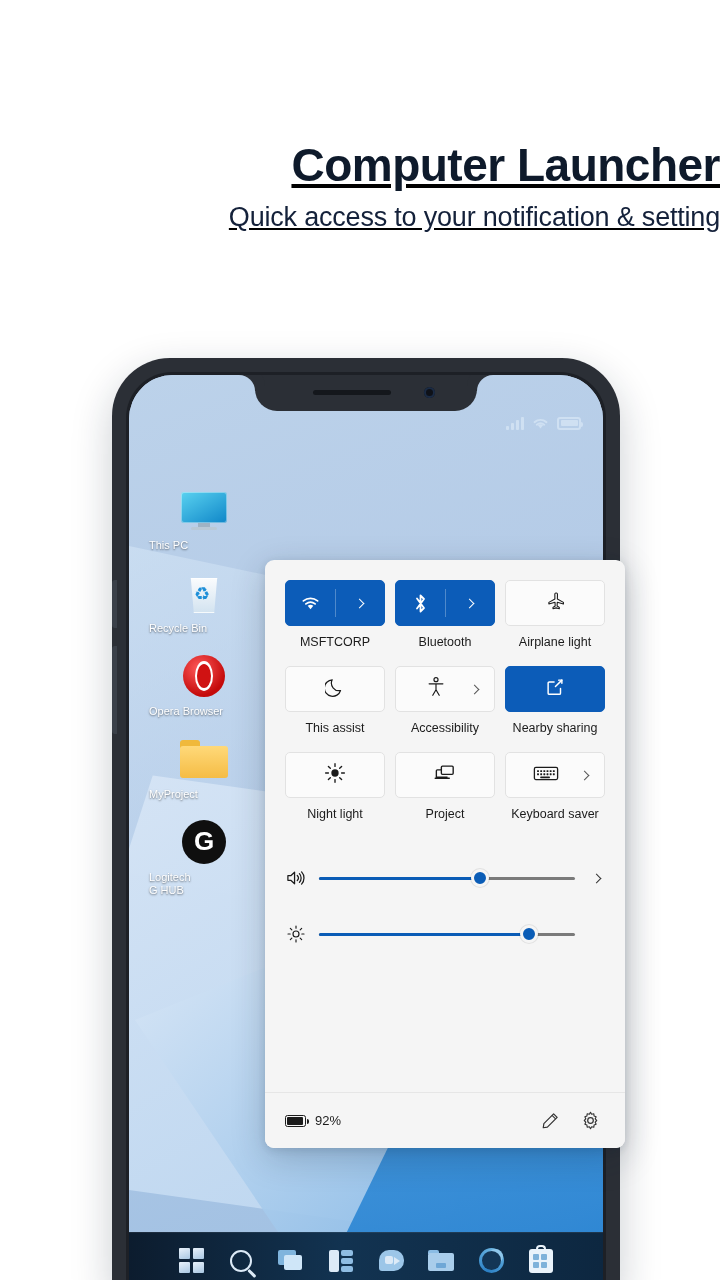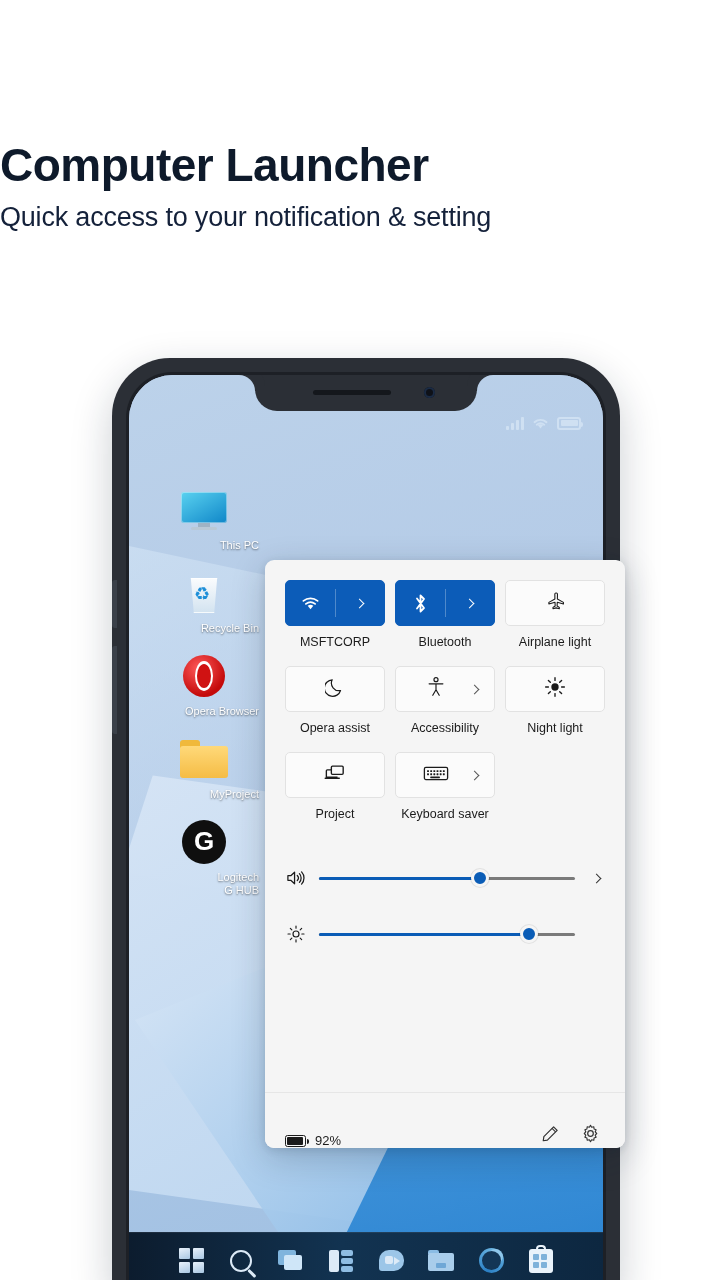--- a/index.html
+++ b/index.html
@@ -5,21 +5,21 @@
   * { box-sizing: border-box; margin: 0; padding: 0; }
   html, body {
     width: 720px; height: 1280px;
     background: #ffffff;
     font-family: "Liberation Sans", sans-serif;
     overflow: hidden;
   }
   #stage { position: relative; width: 720px; height: 1280px; }
 
   
-  .hdr { position: absolute; left: 0; top: 140px; width: 720px; text-align: left; }
+  .hdr { position: absolute; left: 0; top: 140px; width: 720px; text-align: right; text-decoration: underline; }
   .hdr-title {
     font-size: 46px; font-weight: 700; color: #0e1a2b;
     letter-spacing: -0.5px; line-height: 1.12;
   }
   .hdr-sub {
     margin-top: 10px; font-size: 27px; font-weight: 400;
     color: #14213a; letter-spacing: -0.2px;
   }
 
   
@@ -105,21 +105,21 @@
   .battico {
     width: 24px; height: 13px; border: 2px solid #cfe0f2; border-radius: 3px;
     position: relative;
   }
   .battico:after { content:""; position:absolute; right:-4px; top:3px; width:2px; height:5px;
     background:#cfe0f2; border-radius:0 2px 2px 0; }
   .battico i { position:absolute; inset:1.5px; background:#cfe0f2; border-radius:1px; display:block; }
 
   
   #desktop-icons { position: absolute; left: 20px; top: 110px; width: 110px; z-index: 3; }
-  .dicon { width: 110px; margin-bottom: 16px; text-align: right; }
+  .dicon { width: 110px; margin-bottom: 16px; text-align: left; }
   .dicon .art { height: 50px; display: flex; align-items: center; justify-content: center; }
   .dicon .lbl {
     margin-top: 4px; font-size: 11px; color: #ffffff; line-height: 1.18;
     text-shadow: 0 1px 2px rgba(0,0,0,.55);
   }
   .monitor { width: 46px; height: 36px; position: relative; }
   .monitor .scr { width: 46px; height: 31px; border-radius: 3px;
     background: linear-gradient(150deg,#5ad2f0,#0f86c8); box-shadow: inset 0 0 0 1px rgba(255,255,255,.4); }
   .monitor .stand { width: 12px; height: 4px; background: #9fb3c4; margin: 0 auto; }
   .monitor .base { width: 26px; height: 3px; background: #b9c9d6; border-radius: 2px; margin: 0 auto; }
@@ -230,21 +230,21 @@
     width: 18px; height: 18px; border-radius: 50%;
     background: #0a5cb6; border: 3.5px solid #f5f5f5;
     box-shadow: 0 0 0 1px rgba(0,0,0,.08);
   }
   .srow .sch { width: 18px; display:flex; align-items:center; justify-content:center; color:#333; }
 
   
   #qs-foot {
     position: absolute; left: 0; right: 0; bottom: 0; height: 56px;
     border-top: 1px solid #e6e6e6; background: #f5f5f5;
-    display: flex; align-items: flex-end; padding: 0 20px; gap: 10px;
+    display: flex; align-items: center; padding: 0 20px; gap: 10px;
   }
   .batt-wrap { display:flex; align-items:center; gap:9px; }
   .batt {
     width: 21px; height: 12px; border: 1.6px solid #1b1b1b; border-radius: 2.5px; position: relative;
   }
   .batt:after { content:""; position:absolute; right:-4px; top:3px; width:2px; height:5px; background:#1b1b1b; border-radius:0 2px 2px 0; }
   .batt i { position:absolute; left:1px; top:1px; bottom:1px; width:86%; background:#1b1b1b; border-radius:1px; display:block; }
   .batt-pct { font-size: 13px; color: #1b1b1b; }
   .foot-sp { flex: 1; }
   .foot-ic { width: 30px; height: 30px; display:flex; align-items:center; justify-content:center; color:#333; }
@@ -454,38 +454,50 @@
 
 
       <div class="qcell">
         <div class="qtile">
           <span>
             <svg width="21" height="22" viewBox="0 0 22 24">
               <path d="M16.5 15.8A8.2 8.2 0 0 1 7.4 4.2a9 9 0 1 0 9.1 11.6z" stroke="#1b1b1b" stroke-width="1.3" fill="none" stroke-linejoin="round"></path>
             </svg>
           </span>
         </div>
-        <div class="qlabel">Opera assist</div>
+        <div class="qlabel">This assist</div>
       </div>
 
       <div class="qcell">
         <div class="qtile">
           <span style="margin-right:18px">
             <svg width="20" height="22" viewBox="0 0 20 24">
               <circle cx="10" cy="4" r="2.2" stroke="#1b1b1b" stroke-width="1.3" fill="none"></circle>
               <path d="M2.5 8.5h15M10 8.5v6.5M10 15l-3.5 6M10 15l3.5 6" stroke="#1b1b1b" stroke-width="1.3" fill="none" stroke-linecap="round"></path>
             </svg>
           </span>
           <span class="chv-r">
               <i class="chev" style="color:#555"></i>
             </span>
         </div>
         <div class="qlabel">Accessibility</div>
       </div>
 
+      <div class="qcell">
+        <div class="qtile on">
+          <span>
+            <svg width="22" height="22" viewBox="0 0 24 24">
+              <path d="M16 4.5H19.5V8" stroke="#fff" stroke-width="1.6" fill="none" stroke-linecap="round" stroke-linejoin="round"></path>
+              <path d="M19.5 4.5 L12.5 11.5" stroke="#fff" stroke-width="1.6" stroke-linecap="round"></path>
+              <path d="M18 13.5v5.2a1.3 1.3 0 0 1-1.3 1.3H5.8a1.3 1.3 0 0 1-1.3-1.3V7.8a1.3 1.3 0 0 1 1.3-1.3H11" stroke="#fff" stroke-width="1.6" fill="none" stroke-linecap="round" stroke-linejoin="round"></path>
+            </svg>
+          </span>
+        </div>
+        <div class="qlabel">Nearby sharing</div>
+      </div>
 
       <div class="qcell">
         <div class="qtile">
           <span>
             <svg width="22" height="22" viewBox="0 0 24 24">
               <circle cx="12" cy="12" r="4" fill="#1b1b1b"></circle>
               <g stroke="#1b1b1b" stroke-width="1.5" stroke-linecap="round">
                 <path d="M12 1.8v3"></path>
                   <path d="M12 19.2v3"></path>
                 <path d="M1.8 12h3"></path>

